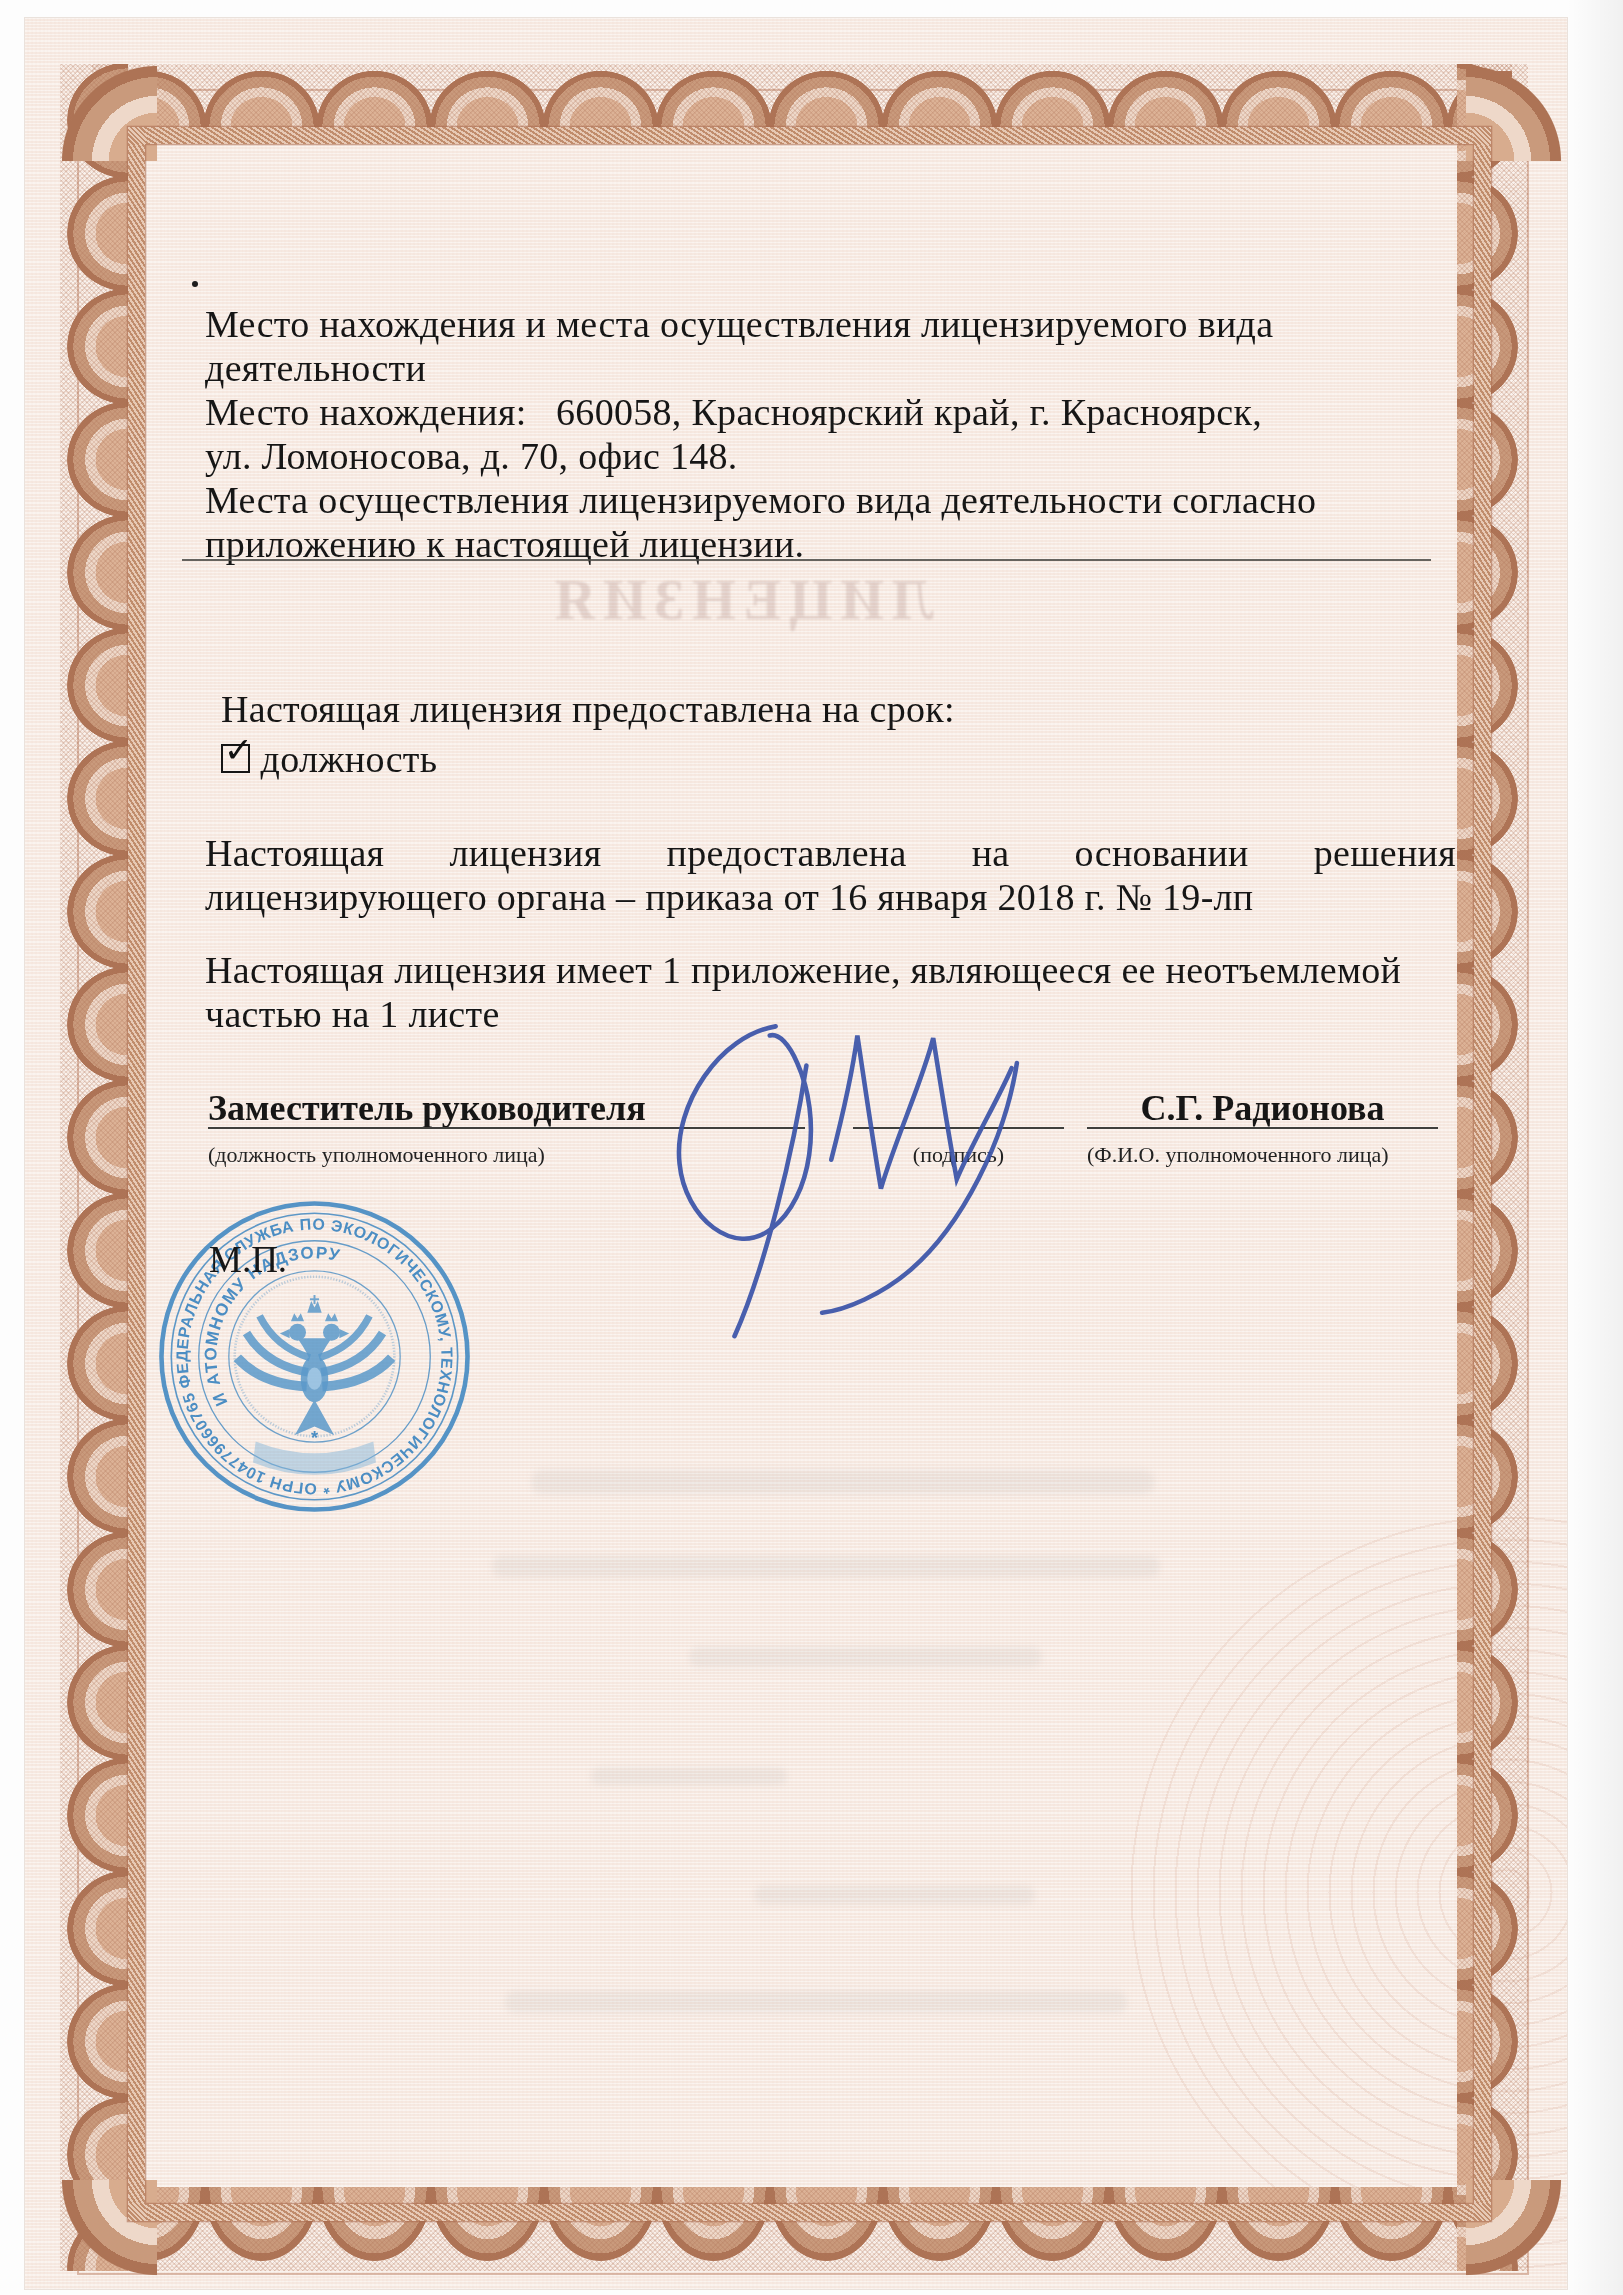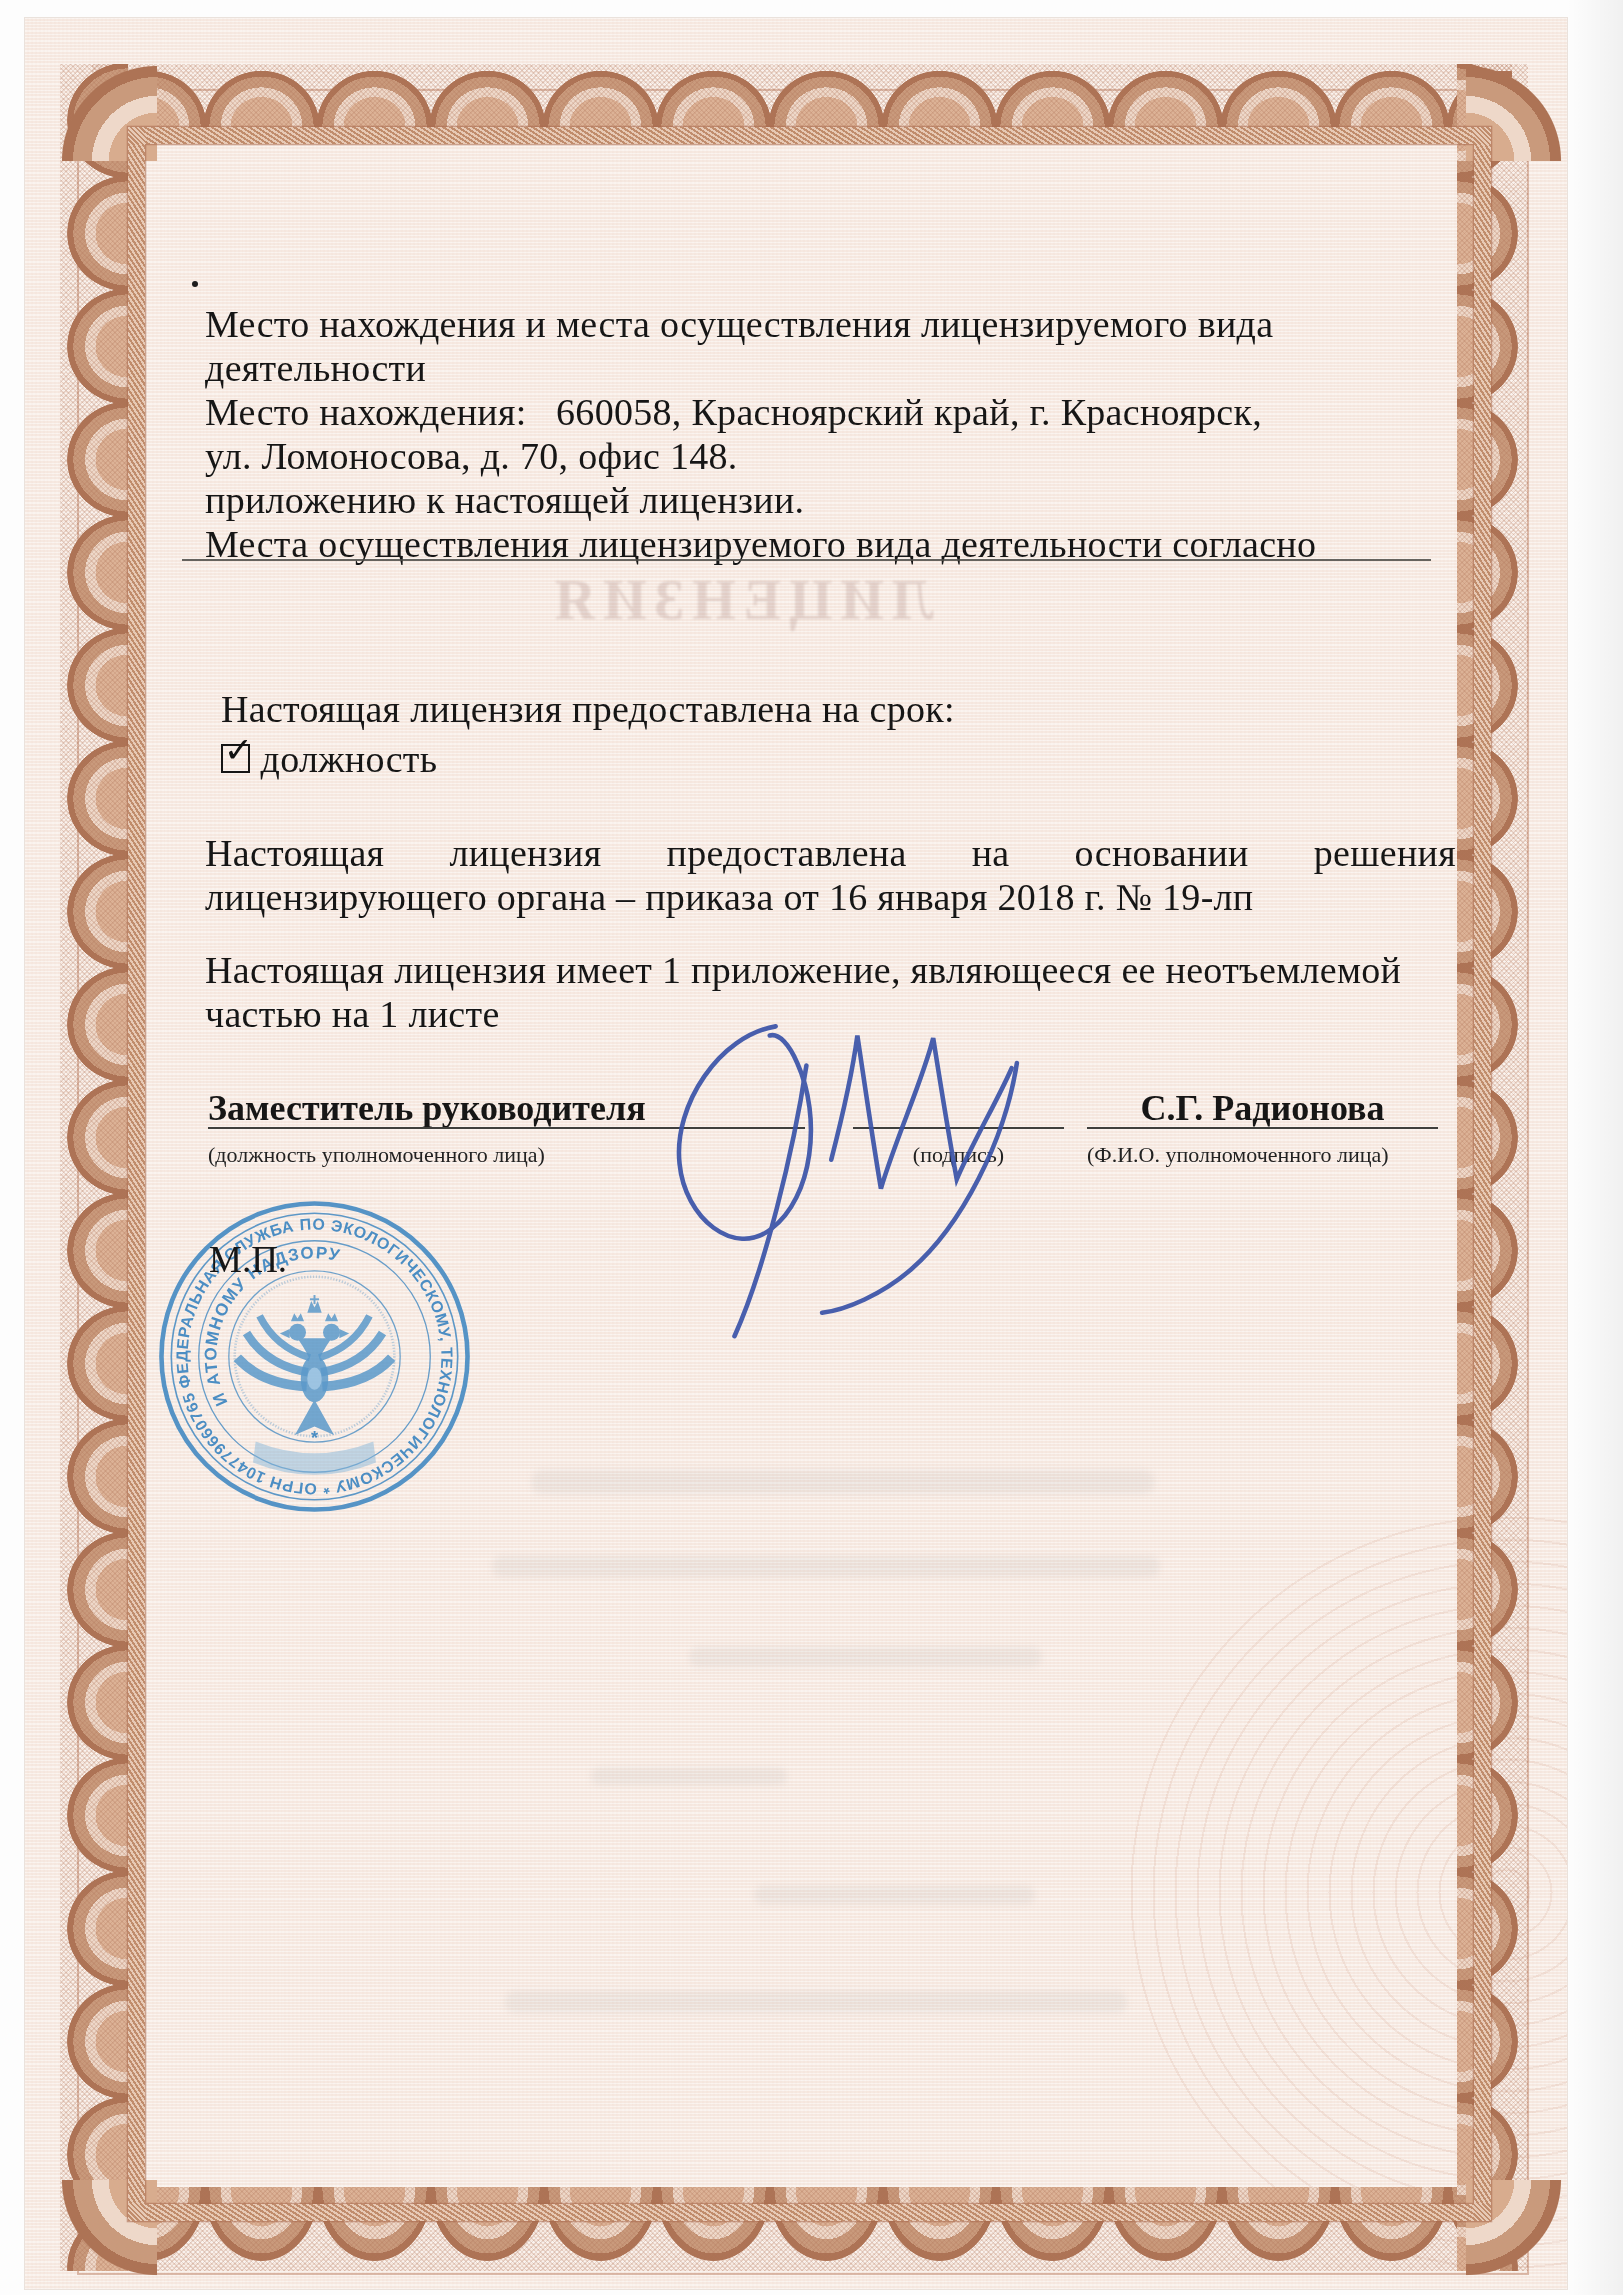--- a/index.html
+++ b/index.html
@@ -110,22 +110,22 @@
 
   <div class="watermark">ЛИЦЕНЗИЯ</div>
 
   <div class="dot"></div>
 
   <div class="doc-text" style="top:302px;">
     <div class="line">Место нахождения и места осуществления лицензируемого вида</div>
     <div class="line">деятельности</div>
     <div class="line">Место нахождения:   660058, Красноярский край, г. Красноярск,</div>
     <div class="line">ул. Ломоносова, д. 70, офис 148.</div>
+    <div class="line">Места осуществления лицензируемого вида деятельности согласно</div>
     <div class="line">приложению к настоящей лицензии.</div>
-    <div class="line">Места осуществления лицензируемого вида деятельности согласно</div>
   </div>
   <div class="rule"></div>
 
   <div class="doc-text" style="top:687px;margin-left:16px;">
     <div class="line">Настоящая лицензия предоставлена на срок:</div>
     <div class="checkbox-row">
       <span class="checkbox">
           <span class="check">✓</span>
         </span>
       <span>должность</span>

